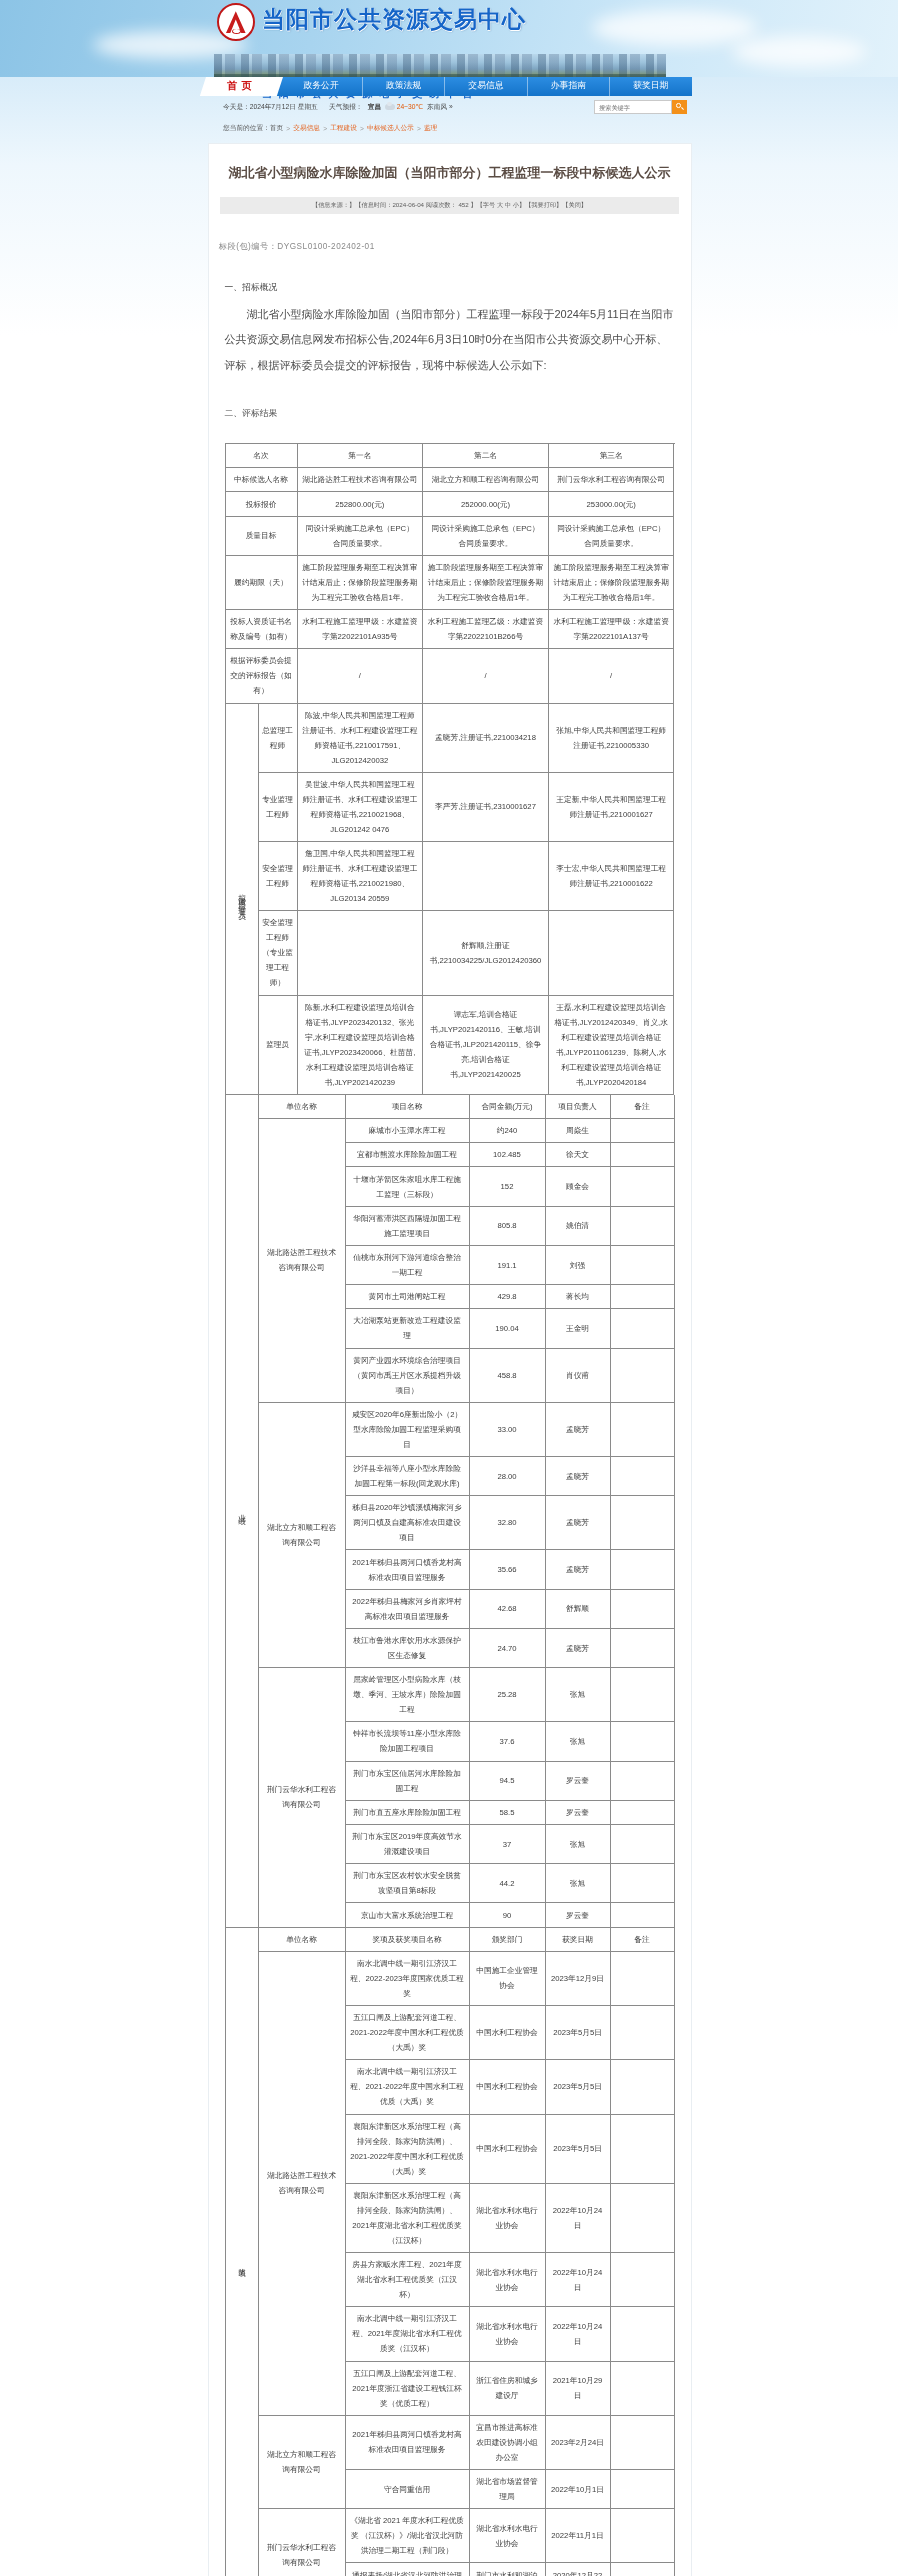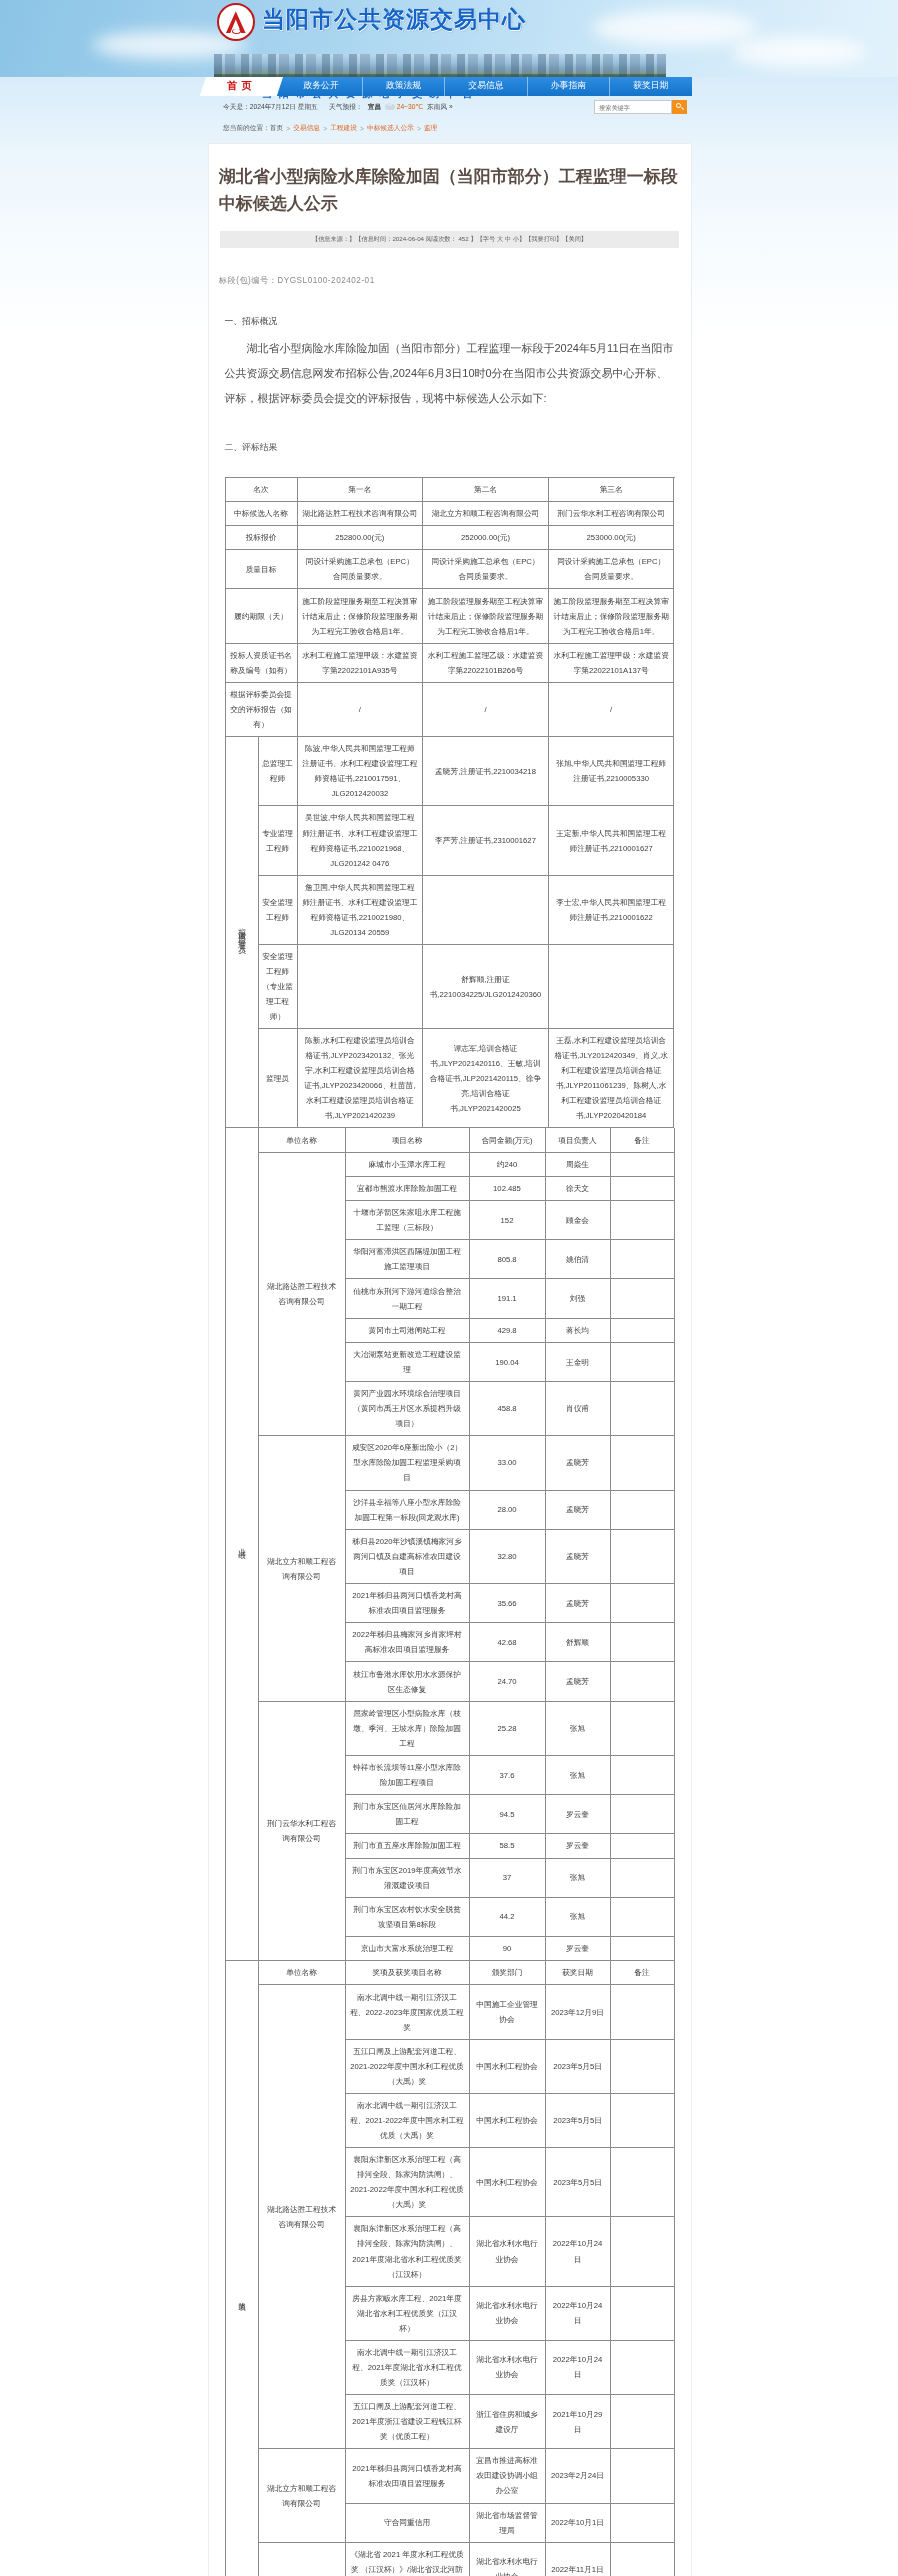--- a/index.html
+++ b/index.html
@@ -50,21 +50,21 @@
   .search-btn { width:15.5px; height:14px; background:#f39019; border:none; cursor:pointer; position:relative; }
   .mag { position:absolute; left:4.1px; top:3.1px; width:4.6px; height:4.6px; border:1px solid #fff; border-radius:50%; }
   .mag::after { content:""; position:absolute; left:4.1px; top:4.1px; width:3.1px; height:1px; background:#fff; transform:rotate(45deg); }
   .crumbbar { height:19.6px; display:flex; align-items:center; font-size:6.7px; color:#555; padding-left:15.5px; }
   .crumb-sep { margin:0 3.1px; color:#999; }
   .crumb-link { color:#e4611b; cursor:pointer; }
   .crumb-link.first { color:#555; }
 
   
   .article-box { background:#fff; border:0.5px solid #e9eef2; margin-top:5.2px; padding:18.5px 10.3px 15.5px 10.3px; }
-  .art-title { text-align:left; font-size:17px; font-weight:bold; color:#5a4c44; line-height:1.6; }
+  .art-title { text-align:center; font-size:13px; font-weight:bold; color:#5a4c44; line-height:1.6; }
   .meta-bar { width:459px; margin:13.4px auto 0 auto; background:#ebebeb; color:#5d5d5d; font-size:6.2px;
           text-align:center; padding:4.1px 0; }
   .bid-no { color:#8a8a8a; font-size:8.2px; margin-top:27px; letter-spacing:0.5px; }
   .article-body { width:450px; margin:0 auto; color:#4a4a4a; }
   .sec-h { font-size:8.8px; margin-top:30px; }
   .sec-p { font-size:11px; line-height:2.3; text-indent:2em; margin-top:8px; }
 
   
   .btable { width:450px; margin:23px auto 0 auto; border-top:0.5px solid #8a8a8a; border-left:0.5px solid #8a8a8a;
           font-size:7.7px; color:#3d3d3d; background:#fff; }

